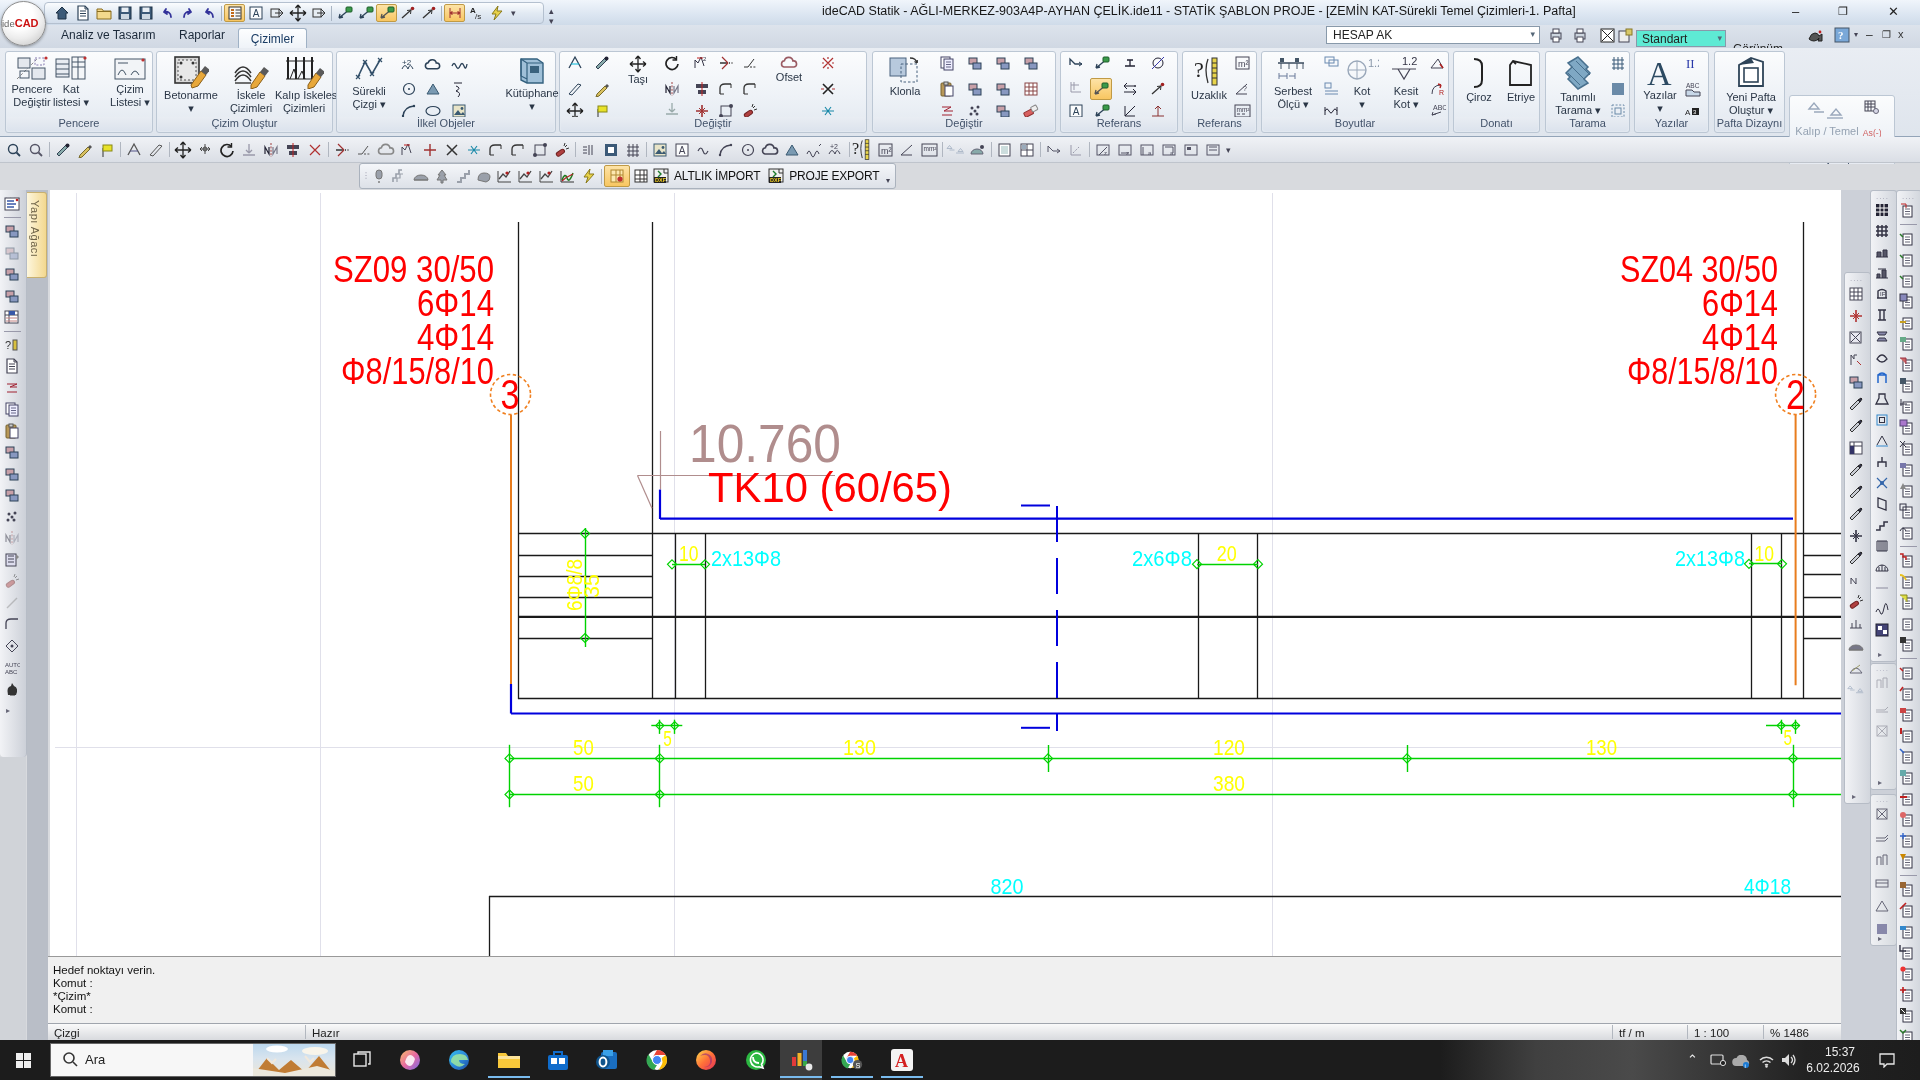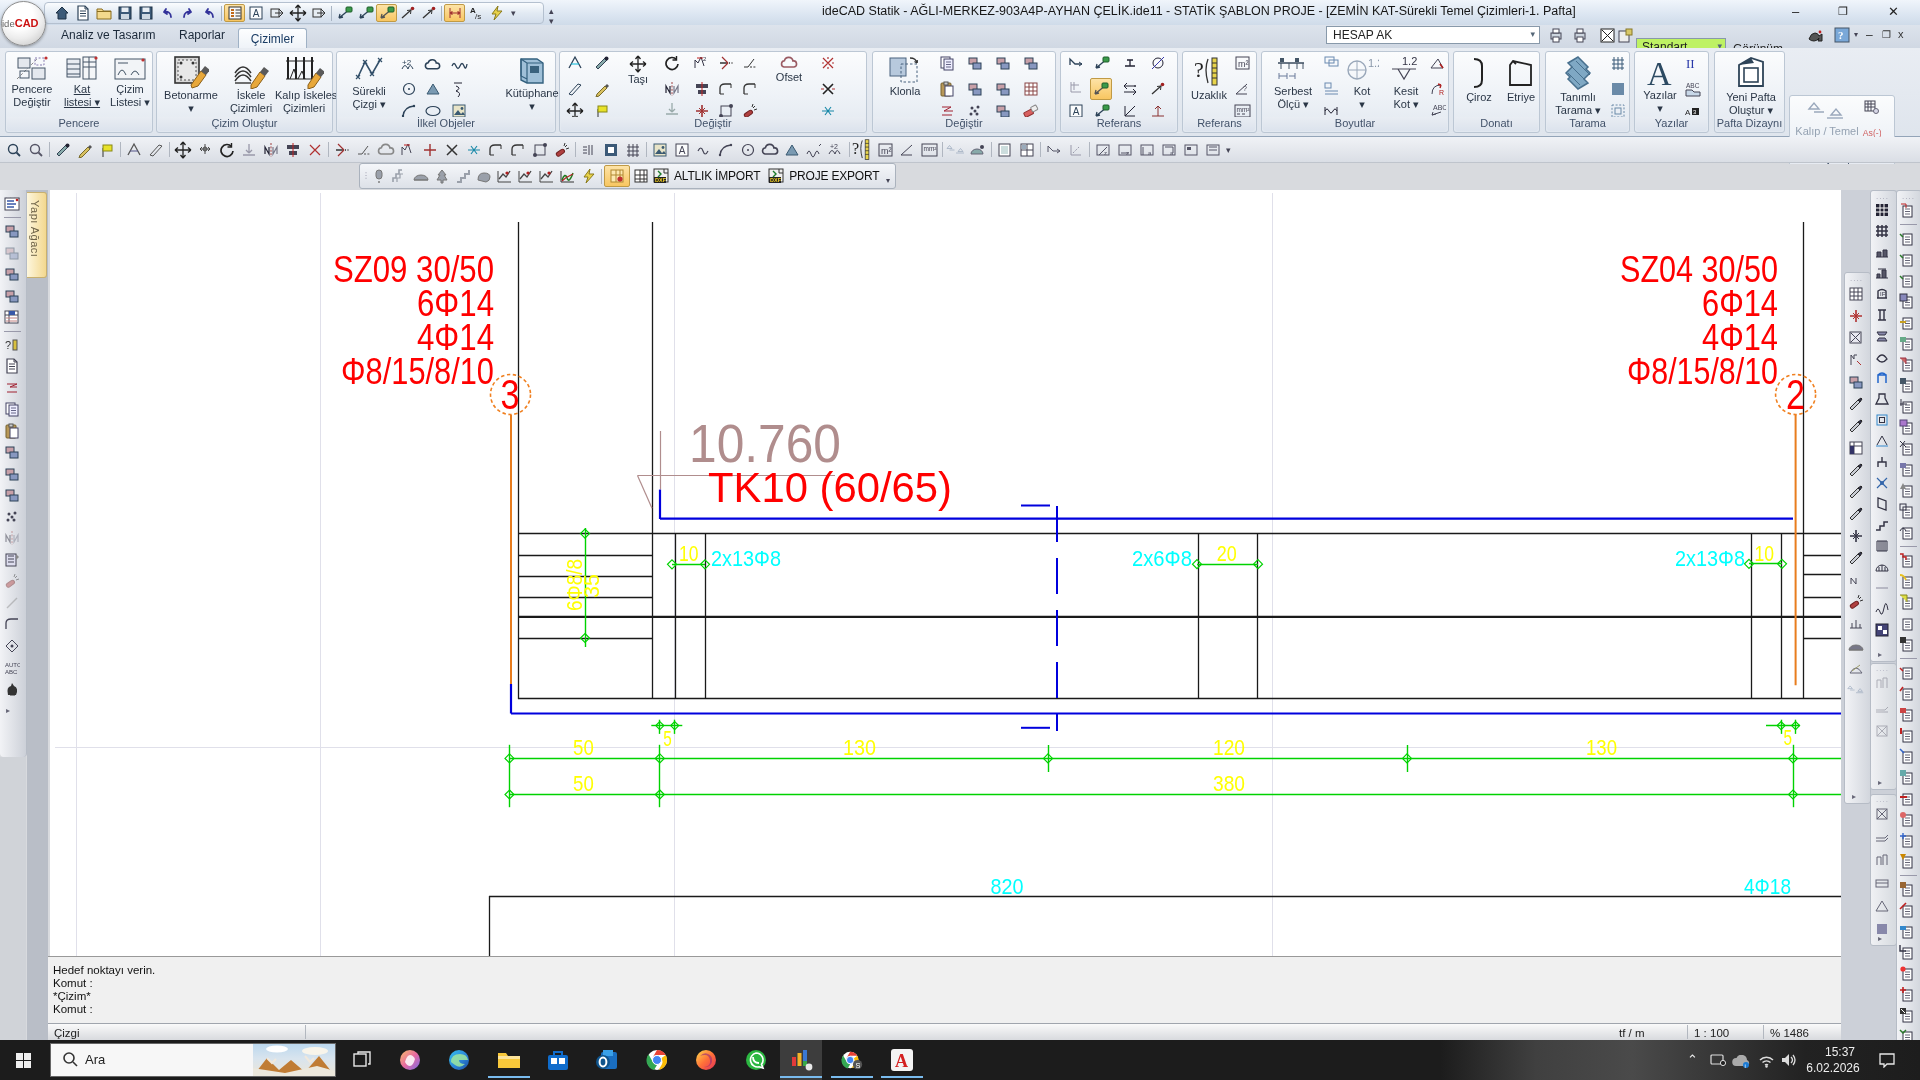--- a/index.html
+++ b/index.html
@@ -211,21 +211,21 @@
       <rect x="5" y="10" width="6" height="5" fill="#fff" stroke="#445"></rect>
     </svg></div>
 <div class="abs" style="left:1600px;top:28px;"><svg width="15" height="15" viewBox="0 0 15 15">
       <rect x="1" y="1" width="13" height="13" fill="#fff" stroke="#222"></rect>
       <path d="M2 2l11 11M13 2 2 13" stroke="#222"></path>
     </svg></div>
 <div class="abs" style="left:1618px;top:28px;"><svg width="15" height="15" viewBox="0 0 15 15">
       <rect x="1" y="3" width="10" height="11" fill="#eee" stroke="#445"></rect>
       <rect x="8" y="1" width="6" height="6" fill="#d8c868" stroke="#887828"></rect>
     </svg></div>
-<div class="abs" style="left:1636px;top:38px;width:90px;height:17px;background:#bef264;border:1px solid #89a;font-size:12px;color:#222;padding:1px 0 4px 5px;box-sizing:border-box;">Standart<span style="position:absolute;right:3px;top:2px;font-size:9px;color:#567;">▾</span></div>
+<div class="abs" style="left:1636px;top:30px;width:90px;height:17px;background:#5eead4;border:1px solid #89a;font-size:12px;color:#222;padding:1px 0 4px 5px;box-sizing:border-box;">Standart<span style="position:absolute;right:3px;top:2px;font-size:9px;color:#567;">▾</span></div>
 <div class="abs" style="left:1733px;top:28px;font-size:12px;color:#222;margin-top:14px;">Görünüm <span style="font-size:9px;color:#567;">▾</span></div>
 <div class="abs" style="left:1807px;top:27px;"><svg width="17" height="16" viewBox="0 0 17 16">
       <path d="M2 12q2-6 6-6 3 0 4 3l3-2v7h-4l1-3q-2 3-5 3t-5-2z" fill="#555" stroke="#222"></path>
       <circle cx="13" cy="5" r="1.4" fill="#c02020"></circle>
     </svg></div>
 <div class="abs" style="left:1834px;top:27px;"><svg width="16" height="16" viewBox="0 0 16 16">
       <rect x="1" y="1" width="14" height="14" fill="#7aa8d8" stroke="#456"></rect>
       <text x="4" y="12" font-size="11" fill="#fff" font-family="Liberation Serif" font-weight="bold">?</text>
     </svg></div>
 <div class="abs" style="left:1854px;top:30px;font-size:8px;color:#445;">▾</div>
@@ -239,21 +239,21 @@
       <div class="bb" style="left:3px;width:46px;"><div class="ic">
           <svg width="34" height="28" viewBox="0 0 34 28">
             <path d="M2 24 22 4" stroke="#888" stroke-dasharray="3 2"></path>
             <rect x="3" y="3" width="12" height="10" fill="#e4e8ee" stroke="#456"></rect>
             <rect x="17" y="13" width="13" height="11" fill="#e4e8ee" stroke="#456"></rect>
             <rect x="20" y="3" width="9" height="7" fill="none" stroke="#867ab0" stroke-dasharray="2 1.6"></rect>
             <rect x="5" y="16" width="9" height="7" fill="none" stroke="#456"></rect>
             <circle cx="31" cy="3" r="1.6" fill="#c03030"></circle>
           </svg>
         </div>Pencere<br>Değiştir</div>
-      <div class="bb" style="left:53px;width:46px;text-decoration:underline;"><div class="ic">
+      <div class="bb" style="left:42px;width:46px;"><div class="ic">
           <svg width="34" height="28" viewBox="0 0 34 28">
             <rect x="2" y="4" width="13" height="18" fill="#e8ecf2" stroke="#456"></rect>
             <path d="M2 9h13M2 14h13M2 19h13" stroke="#456"></path>
             <rect x="18" y="2" width="13" height="22" fill="#f4f6f8" stroke="#456"></rect>
             <path d="M18 7h13M18 12h13M24 2v22" stroke="#456"></path>
             <circle cx="31" cy="3" r="1.6" fill="#c03030"></circle>
           </svg>
         </div>Kat<br>listesi ▾</div>
       <div class="bb" style="left:101px;width:46px;"><div class="ic">
           <svg width="34" height="28" viewBox="0 0 34 28">
@@ -2114,20 +2114,21 @@
     </div>
   </div>
 <div class="abs" id="cmd">
     <div style="top:7px;">Hedef noktayı verin.</div>
     <div style="top:20px;">Komut :</div>
     <div style="top:33px;">*Çizim*</div>
     <div style="top:46px;">Komut :</div>
   </div>
 <div class="abs" id="status">
 <div class="seg" style="left:0px;width:258px;">Çizgi</div>
+<div class="seg" style="left:258px;width:1307px;">Hazır</div>
 <div class="seg" style="left:1565px;width:75px;">tf / m</div>
 <div class="seg" style="left:1640px;width:76px;">1 : 100</div>
 <div class="seg" style="left:1716px;width:77px;border-right:none;">% 1486</div>
 </div>
 <div class="abs" style="left:0;top:1042px;width:48px;height:0px;"></div>
 <div class="abs" id="taskbar"></div>
 <div class="abs" style="left:16px;top:1053px;width:15px;height:15px;"><svg width="15" height="15" viewBox="0 0 15 15">
       <rect x="0" y="0" width="7" height="7" fill="#f0f0f0"></rect>
       <rect x="8" y="0" width="7" height="7" fill="#f0f0f0"></rect>
       <rect x="0" y="8" width="7" height="7" fill="#f0f0f0"></rect>

